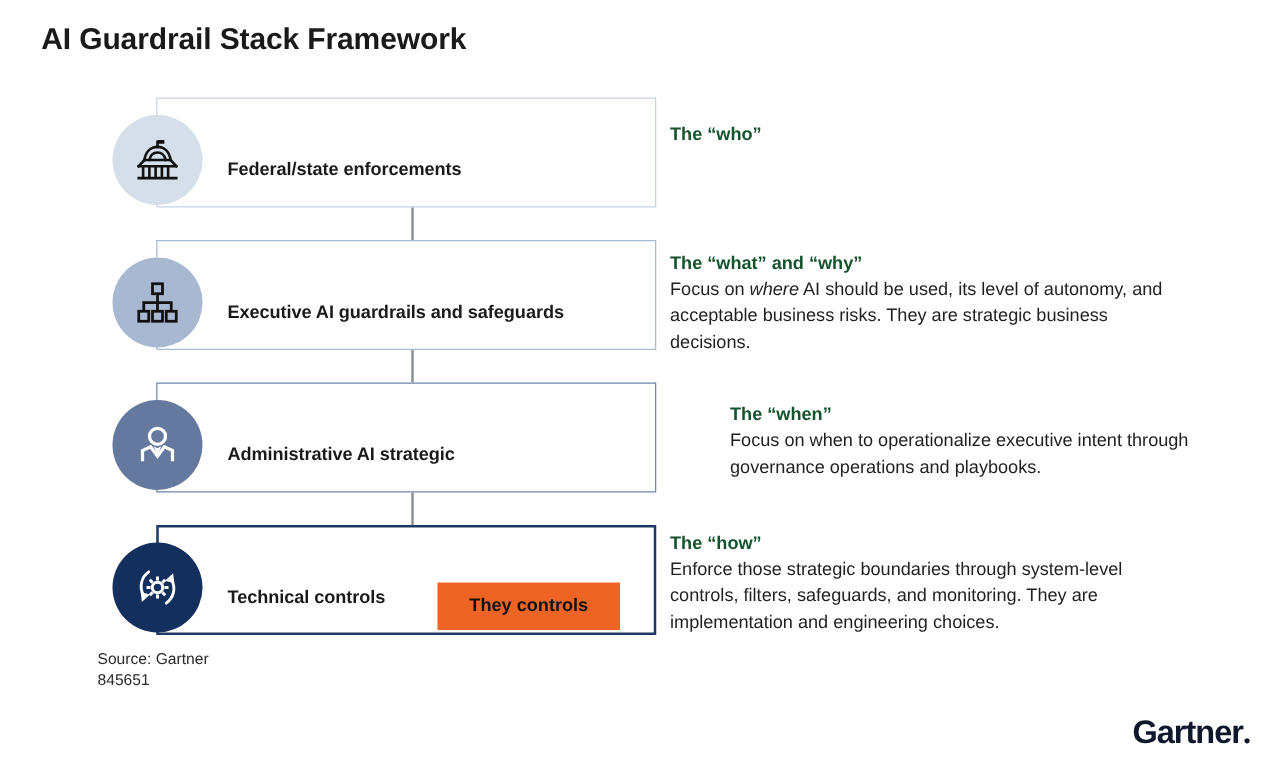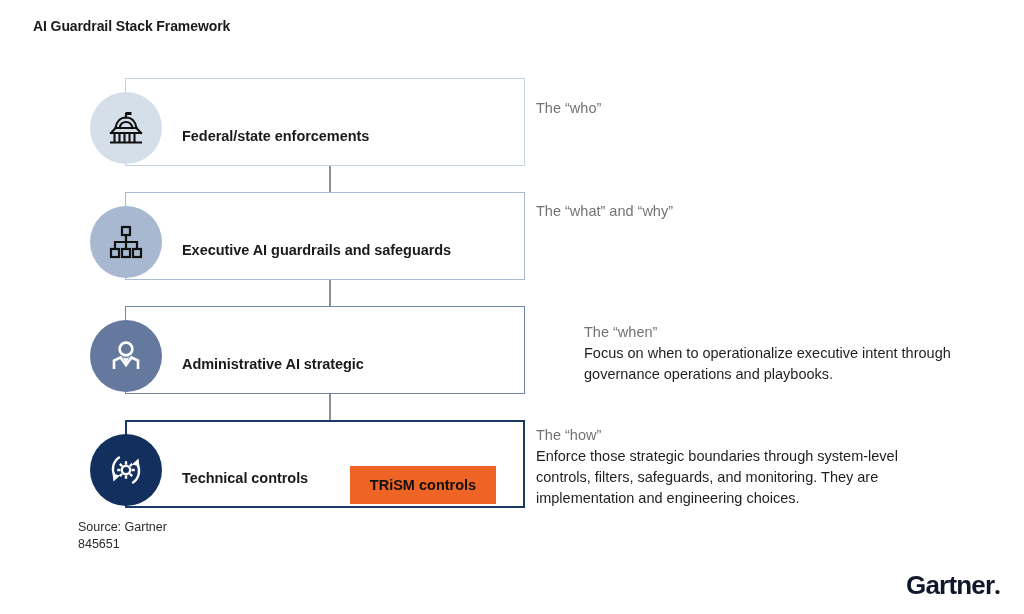--- a/index.html
+++ b/index.html
@@ -14,21 +14,21 @@
     font-family: "Liberation Sans", sans-serif;
     color: #000000;
     overflow: hidden;
   }
 
   
   .page-title {
     position: absolute;
     left: 33px;
     top: 18px;
-    font-size: 14px;
+    font-size: 24px;
     font-weight: bold;
     letter-spacing: -0.1px;
     color: #1a1a1a;
   }
 
   
   .stack {
     position: absolute;
     left: 0;
     top: 0;
@@ -120,23 +120,23 @@
   
   .desc {
     position: absolute;
     left: 536px;
     width: 400px;
     font-size: 14.5px;
     color: #1f1f1f;
     line-height: 21px;
   }
   .desc-title {
-    font-weight: normal;
+    font-weight: bold;
     display: block;
-    color: #737373;
+    color: #14532d;
   }
   .desc-body { display: block; }
   .desc-body i { font-style: italic; }
 
   
   .source {
     position: absolute;
     left: 33px;
     top: 519px;
     font-size: 12.5px;
@@ -249,31 +249,32 @@
           <path d="M22 13.2 L22 16.4 M22 27.6 L22 30.8
                    M13.2 22 L16.4 22 M27.6 22 L30.8 22
                    M15.8 15.8 L18.1 18.1 M25.9 25.9 L28.2 28.2
                    M28.2 15.8 L25.9 18.1 M18.1 25.9 L15.8 28.2"></path>
         </g>
       </svg>
     </div>
 
     <div class="row-label">Technical controls</div>
 
-    <div class="badge">TRiSM controls</div>
+    <div class="badge">They controls</div>
   </div>
 
 </div>
 
 <div class="desc" style="top:98px;">
   <span class="desc-title">The “who”</span>
 </div>
 
 <div class="desc" style="top:201px;">
   <span class="desc-title">The “what” and “why”</span>
+  <span class="desc-body"><span>Focus on </span><i>where</i><span> AI should be used, its level of autonomy, and acceptable business risks. They are strategic business decisions.</span></span>
 </div>
 
 <div class="desc" style="top:322px;margin-left:48px;">
   <span class="desc-title">The “when”</span>
   <span class="desc-body">Focus on when to operationalize executive intent through governance operations and playbooks.</span>
 </div>
 
 <div class="desc" style="top:425px;">
   <span class="desc-title">The “how”</span>
   <span class="desc-body">Enforce those strategic boundaries through system-level controls, filters, safeguards, and monitoring. They are implementation and engineering choices.</span>

